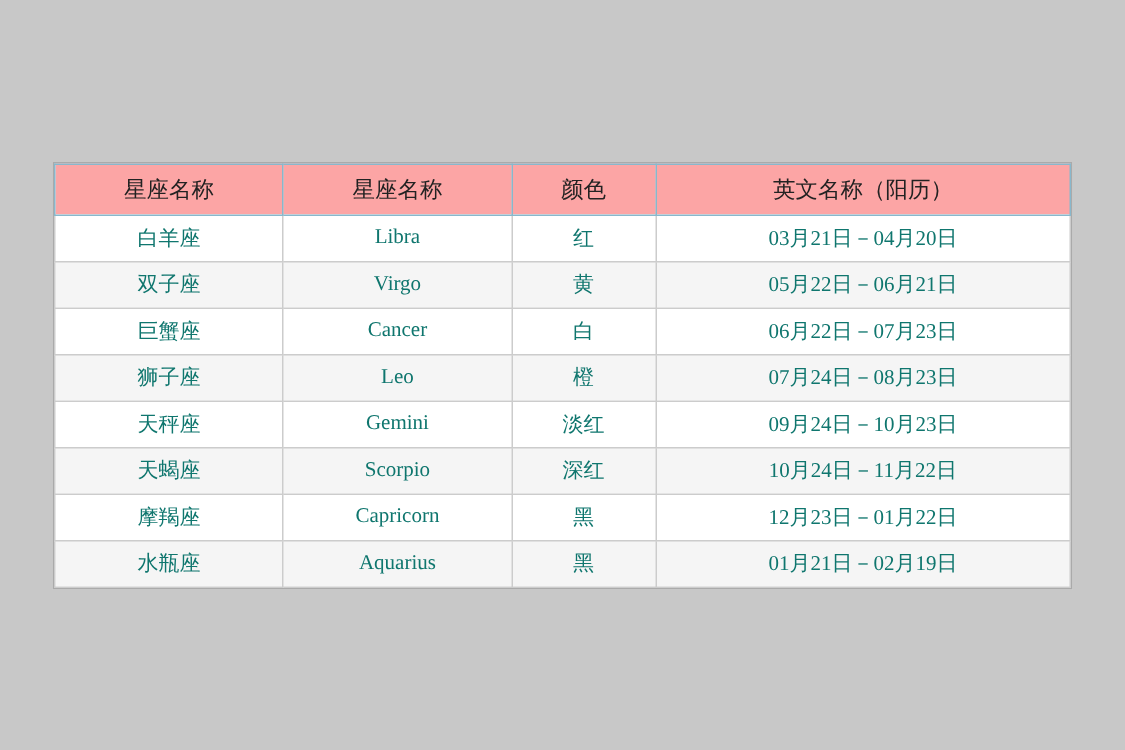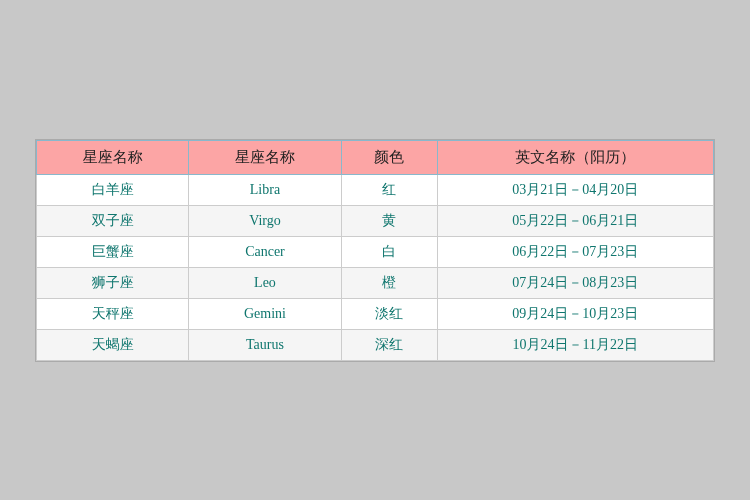--- a/index.html
+++ b/index.html
@@ -83,19 +83,31 @@
           <td>07月24日－08月23日</td>
         </tr>
         <tr>
           <td>天秤座</td>
           <td>Gemini</td>
           <td>淡红</td>
           <td>09月24日－10月23日</td>
         </tr>
         <tr>
           <td>天蝎座</td>
-          <td>Taurus</td>
+          <td>Scorpio</td>
           <td>深红</td>
           <td>10月24日－11月22日</td>
+        </tr>
+        <tr>
+          <td>摩羯座</td>
+          <td>Capricorn</td>
+          <td>黑</td>
+          <td>12月23日－01月22日</td>
+        </tr>
+        <tr>
+          <td>水瓶座</td>
+          <td>Aquarius</td>
+          <td>黑</td>
+          <td>01月21日－02月19日</td>
         </tr>
       </tbody>
   </table>
 </div>
 
 </body></html>

